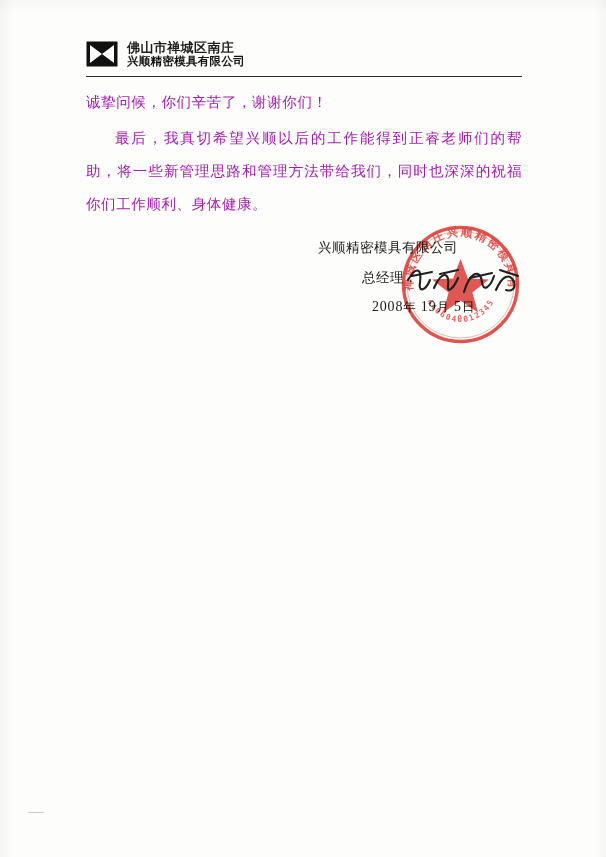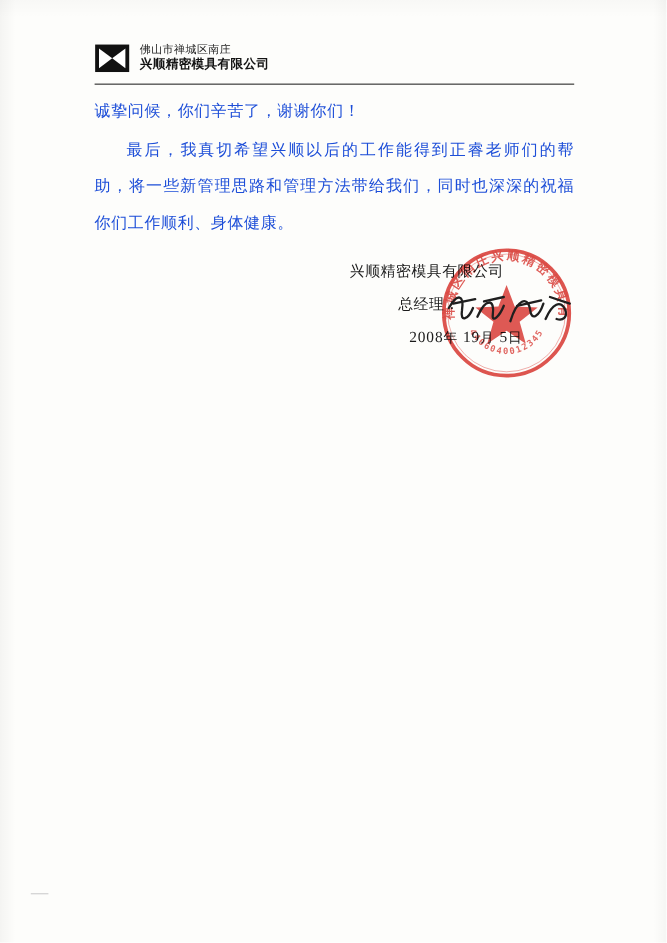--- a/index.html
+++ b/index.html
@@ -54,22 +54,22 @@
   }
   .logo svg { display: block; }
 
   .company-lines {
     display: flex;
     flex-direction: column;
     line-height: 1.18;
   }
   .company-line-1 {
     font-family: "DejaVu Sans", sans-serif;
-    font-size: 10px;
-    font-weight: 400;
+    font-size: 13px;
+    font-weight: 700;
     letter-spacing: 0.4px;
     color: #1d1d1d;
   }
   .company-line-2 {
     font-family: "DejaVu Sans", sans-serif;
     font-size: 11.5px;
     font-weight: 700;
     letter-spacing: 0.3px;
     color: #141414;
   }
@@ -84,24 +84,24 @@
   }
 
   
   .body-text {
     position: absolute;
     left: 86px;
     top: 82px;
     width: 436px;
   }
   .para {
-    font-family: Liberation Mono, monospace;
+    font-family: Liberation Sans, sans-serif;
     font-size: 14.5px;
     line-height: 33px;
-    color: #1d4ed8;
+    color: #a21caf;
     letter-spacing: 0.6px;
     text-align: justify;
   }
   .para.indent { text-indent: 29px; }
   .para.p1 { margin: 4px 0 0 0; }
   .para.p2 { margin: 3px 0 0 0; }
 
   
   .signature-block {
     position: absolute;

